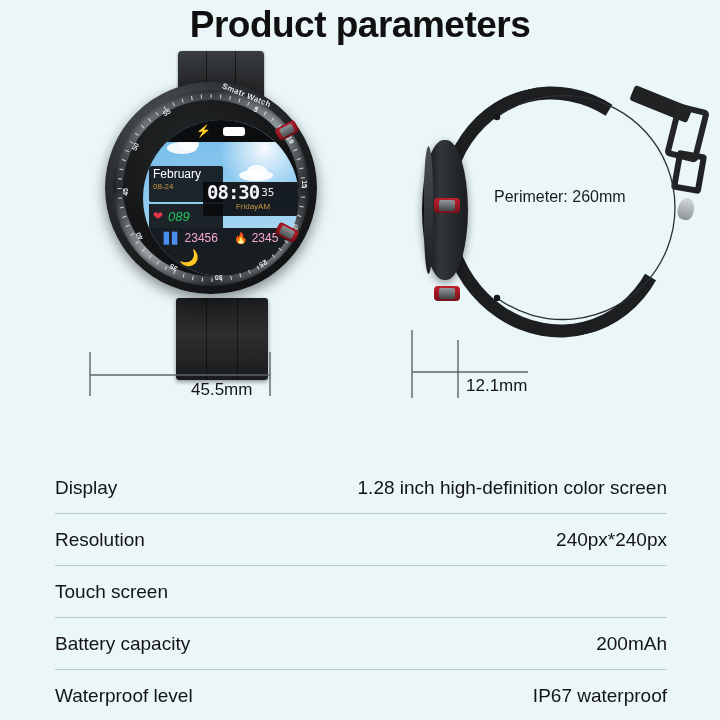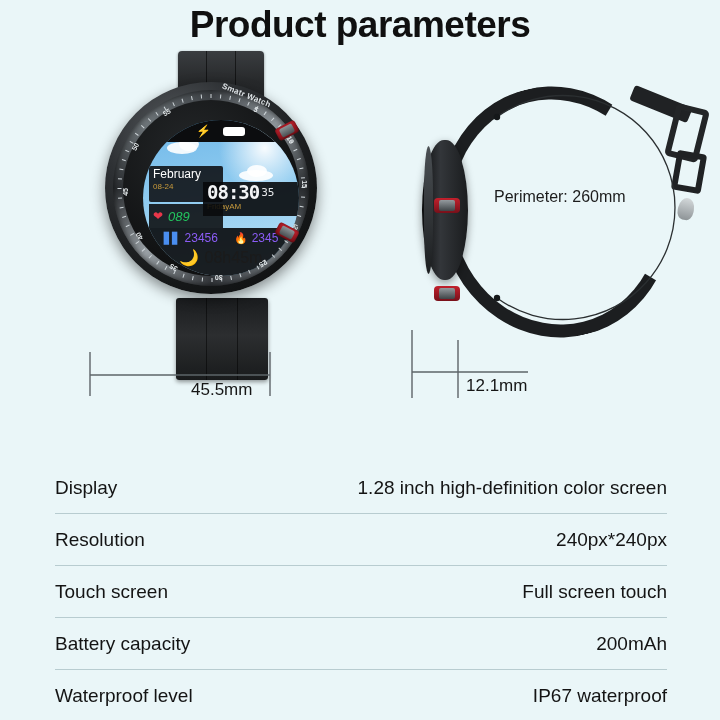--- a/index.html
+++ b/index.html
@@ -99,40 +99,40 @@
     background:rgba(8,9,11,.9);
     display:flex;align-items:flex-start;padding:1px 0 0 4px;box-sizing:border-box;
   }
   .hhmm{
     color:#f2f4f6;font-family:"DejaVu Sans Mono", monospace;
     font-size:19px;line-height:19px;letter-spacing:-1px;font-weight:bold;
   }
   .ss{color:#e6e8ea;font-family:"DejaVu Sans Mono", monospace;font-size:11px;line-height:20px;margin-left:2px;}
   .sub-row{
     position:absolute;left:64px;top:82px;width:92px;
-    display:flex;justify-content:flex-start;
+    display:flex;justify-content:center;
   }
   .sub-row span{color:#c89a3c;font-size:8px;}
 
   .panel-hr{
     position:absolute;left:6px;top:84px;width:74px;height:24px;
     background:rgba(10,11,13,.88);
     display:flex;align-items:center;gap:5px;padding-left:4px;box-sizing:border-box;
   }
   .heart{color:#e8374a;font-size:12px;line-height:1;}
   .hr-val{color:#22c55e;font-size:13px;font-style:italic;}
 
   .panel-bottom{
     position:absolute;left:0;top:108px;width:156px;height:48px;
     background:rgba(8,9,11,.9);
   }
   .stat-row{display:flex;justify-content:center;gap:16px;padding-top:3px;}
   .stat{display:flex;align-items:center;gap:4px;}
   .stat .ic{font-size:11px;line-height:1;}
-  .stat .vl{color:#8b5cf6;font-size:12px;}
+  .stat .vl{color:#f9a8d4;font-size:12px;}
   .ic-steps{color:#4a8ef0;}
   .ic-cal{color:#f08a28;}
   .ic-sleep{color:#7b5fd4;}
   .sleep-row{display:flex;justify-content:center;gap:5px;padding-top:3px;align-items:center;}
 
   .tick{position:absolute;left:50%;top:4px;width:1px;height:4px;background:#cfd6da;transform-origin:50% 94px;}
   .bznum{
     position:absolute;left:50%;top:5px;color:#e3e8ea;font-size:7px;font-weight:bold;
     transform-origin:50% 93px;
   }
@@ -421,21 +421,20 @@
     <div class="spec-row" style="border-bottom-color: rgb(184, 204, 208);">
       <div class="spec-key">Display</div>
       <div class="spec-val">1.28 inch high-definition color screen</div>
     </div>
     <div class="spec-row" style="border-bottom-color: rgb(184, 204, 208);">
       <div class="spec-key">Resolution</div>
       <div class="spec-val">240px*240px</div>
     </div>
     <div class="spec-row" style="border-bottom-color: rgb(184, 204, 208); text-align: center;">
       <div class="spec-key">Touch screen</div>
-      <div class="spec-val">Full screen touch</div>
     </div>
     <div class="spec-row" style="border-bottom-color: rgb(184, 204, 208);">
       <div class="spec-key">Battery capacity</div>
       <div class="spec-val">200mAh</div>
     </div>
     <div class="spec-row" style="border-bottom-color: rgb(184, 204, 208);">
       <div class="spec-key">Waterproof level</div>
       <div class="spec-val">IP67 waterproof</div>
     </div>
   </div>

